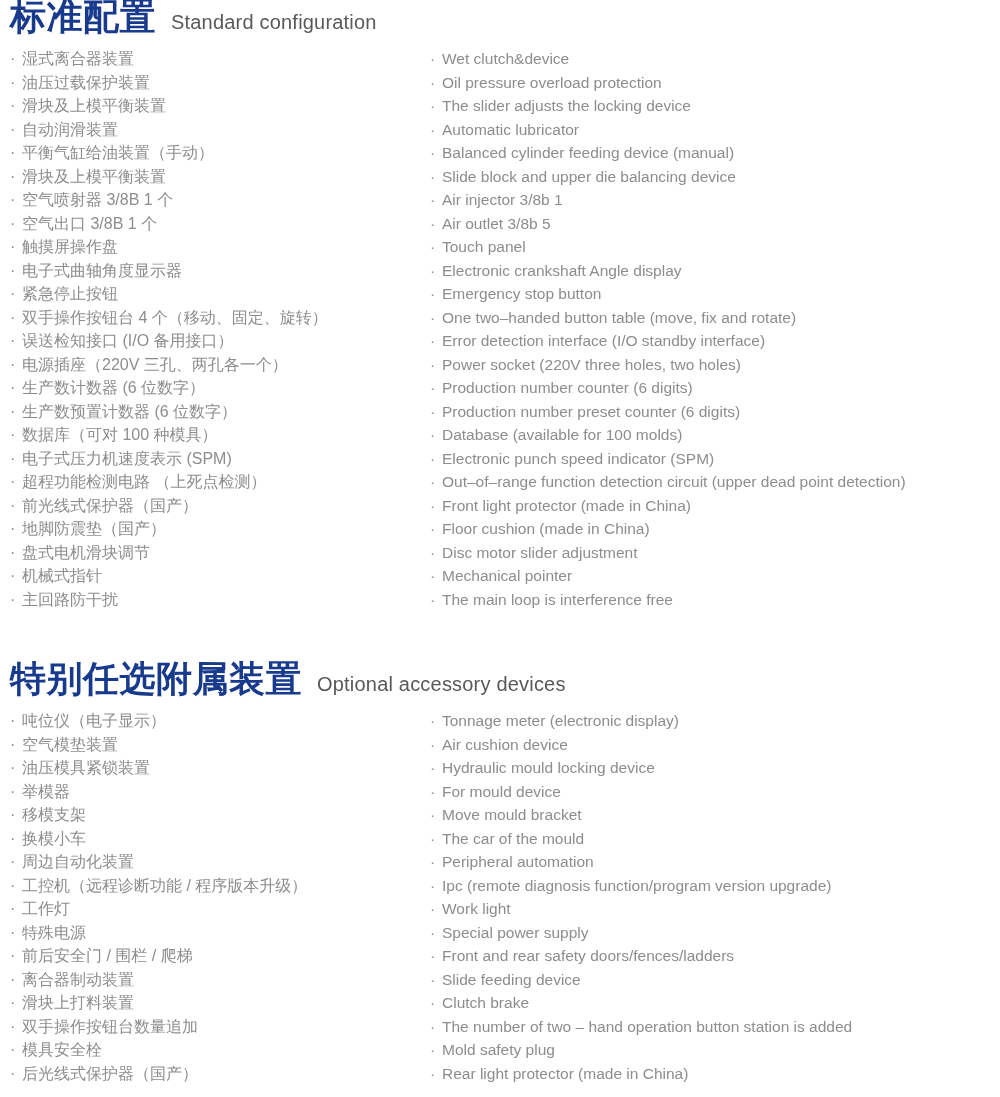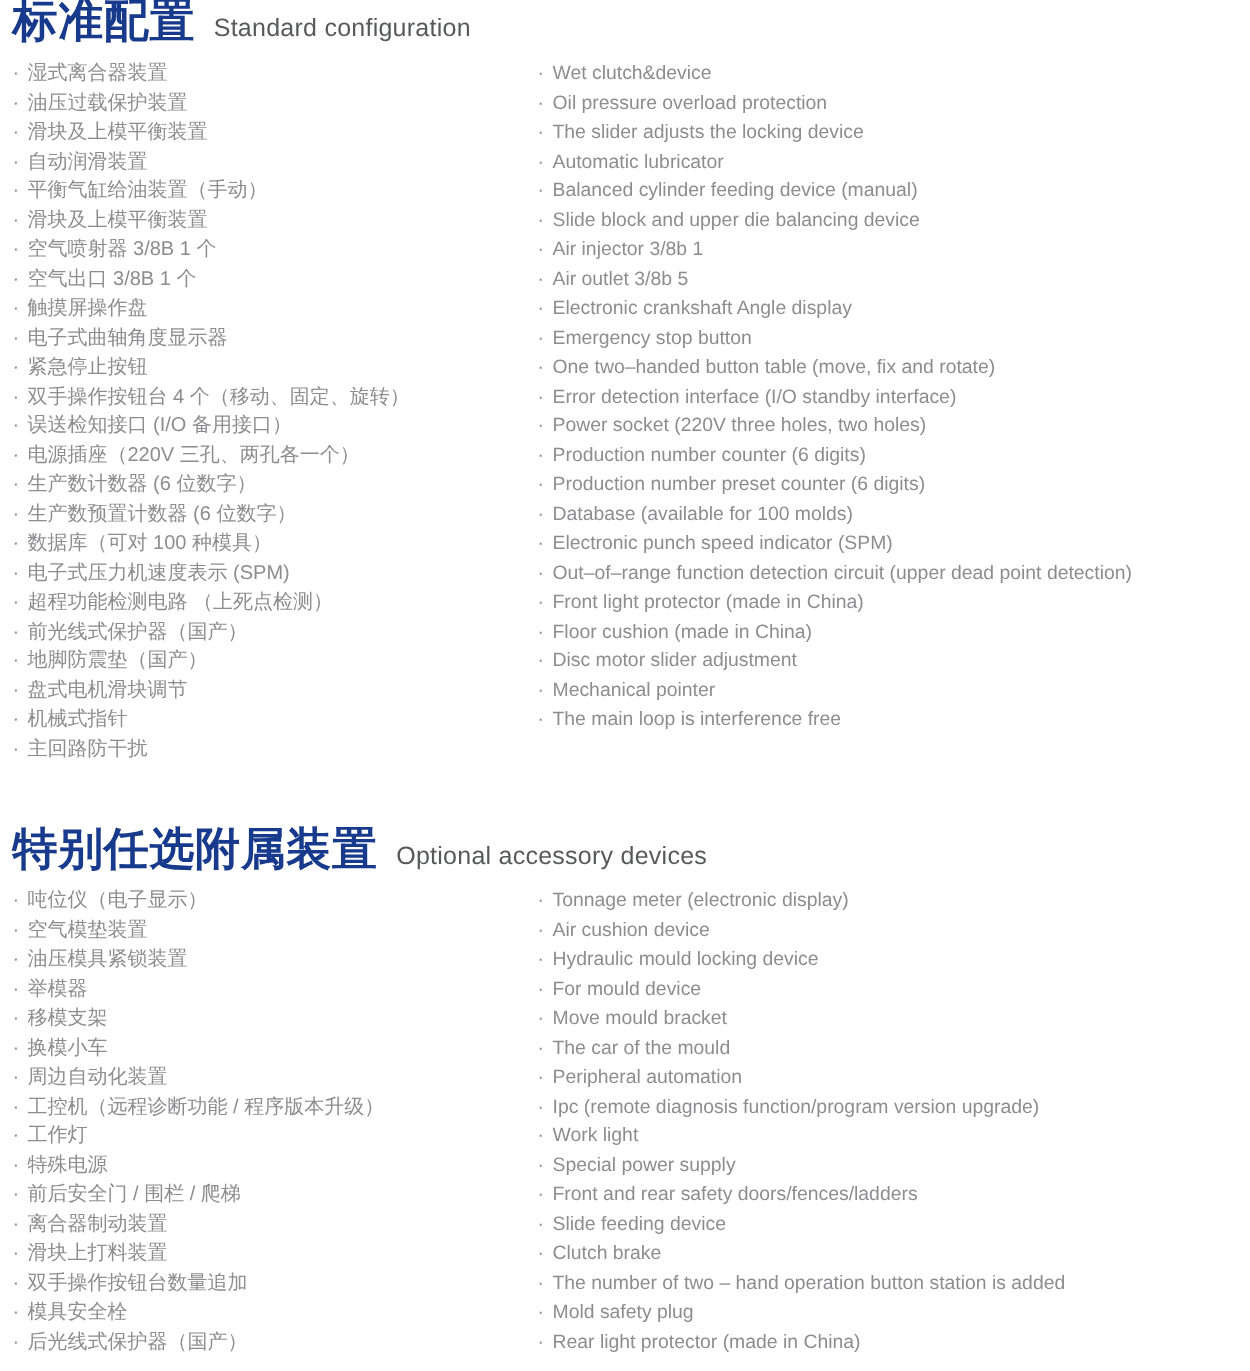--- a/index.html
+++ b/index.html
@@ -99,20 +99,21 @@
         </div>
       <div class="col col-en">
           <div class="item"><span class="bullet">·</span><span class="item-text">Wet clutch&amp;device</span></div>
           <div class="item"><span class="bullet">·</span><span class="item-text">Oil pressure overload protection</span></div>
           <div class="item"><span class="bullet">·</span><span class="item-text">The slider adjusts the locking device</span></div>
           <div class="item"><span class="bullet">·</span><span class="item-text">Automatic lubricator</span></div>
           <div class="item"><span class="bullet">·</span><span class="item-text">Balanced cylinder feeding device (manual)</span></div>
           <div class="item"><span class="bullet">·</span><span class="item-text">Slide block and upper die balancing device</span></div>
           <div class="item"><span class="bullet">·</span><span class="item-text">Air injector 3/8b 1</span></div>
           <div class="item"><span class="bullet">·</span><span class="item-text">Air outlet 3/8b 5</span></div>
+          <div class="item"><span class="bullet">·</span><span class="item-text">Touch panel</span></div>
           <div class="item"><span class="bullet">·</span><span class="item-text">Electronic crankshaft Angle display</span></div>
           <div class="item"><span class="bullet">·</span><span class="item-text">Emergency stop button</span></div>
           <div class="item"><span class="bullet">·</span><span class="item-text">One two–handed button table (move, fix and rotate)</span></div>
           <div class="item"><span class="bullet">·</span><span class="item-text">Error detection interface (I/O standby interface)</span></div>
           <div class="item"><span class="bullet">·</span><span class="item-text">Power socket (220V three holes, two holes)</span></div>
           <div class="item"><span class="bullet">·</span><span class="item-text">Production number counter (6 digits)</span></div>
           <div class="item"><span class="bullet">·</span><span class="item-text">Production number preset counter (6 digits)</span></div>
           <div class="item"><span class="bullet">·</span><span class="item-text">Database (available for 100 molds)</span></div>
           <div class="item"><span class="bullet">·</span><span class="item-text">Electronic punch speed indicator (SPM)</span></div>
           <div class="item"><span class="bullet">·</span><span class="item-text">Out–of–range function detection circuit (upper dead point detection)</span></div>

